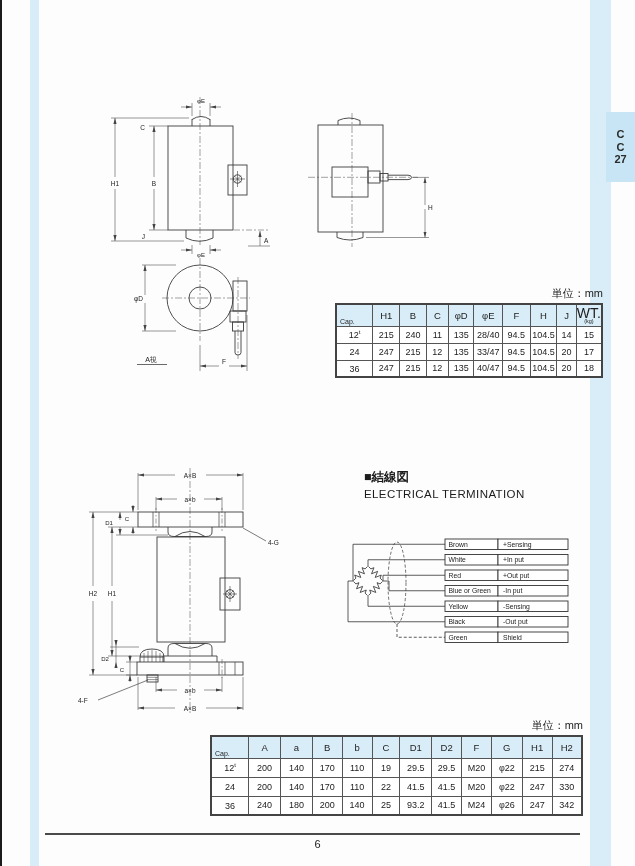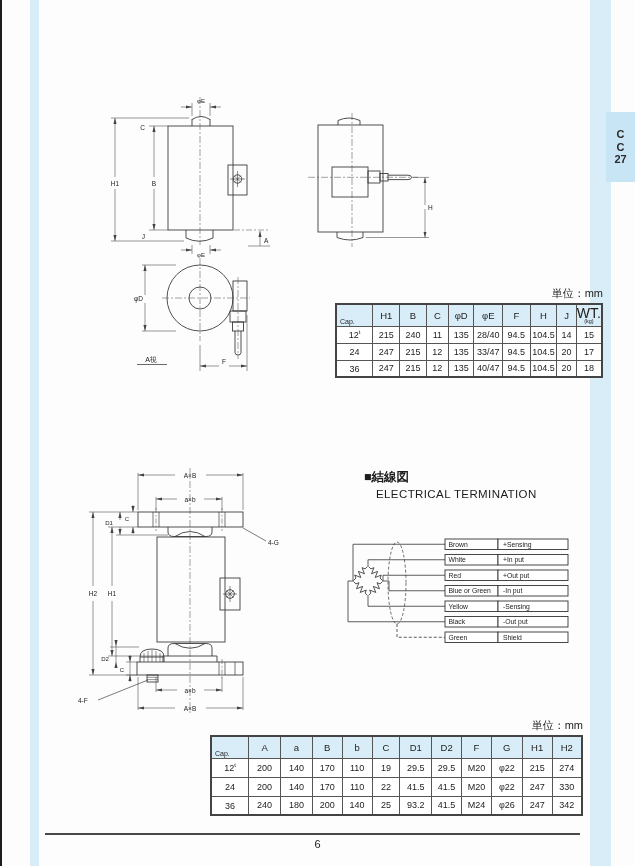--- a/index.html
+++ b/index.html
@@ -36,21 +36,21 @@
   th.corner { position:relative;
     background-image:linear-gradient(to bottom right, transparent 48.8%, #555 48.8%, #555 51.2%, transparent 51.2%); }
   th.corner .caplbl { position:absolute; left:3px; bottom:1px; font-size:7px; color:#1c1c1c; }
   td.cap { text-align:right; padding-right:9px; font-size:9.5px; }
   td.cap sup { font-size:6px; }
   .wt-top { display:block; font-size:14px; line-height:9px; margin-top:2px; }
   .wt-sub { display:block; font-size:5.5px; line-height:6px; }
 
   .elec-titles { position:absolute; left:364px; top:469px; color:#1c1c1c; }
   .elec-jp { font-size:12.5px; font-weight:bold; }
-  .elec-en { font-size:11.5px; margin-left:12px; margin-top:2px; letter-spacing:0.4px; }
+  .elec-en { font-size:11.5px; margin-top:2px; letter-spacing:0.4px; }
 
   .foot-rule { position:absolute; left:45px; top:833px; width:535px; height:2px; background:#4a4a4a; }
   .page-num { position:absolute; left:0; top:838px; width:635px; text-align:center;
     font-size:11px; color:#1c1c1c; }
 </style>
 </head>
 <body>
 
 <div id="page">
 

